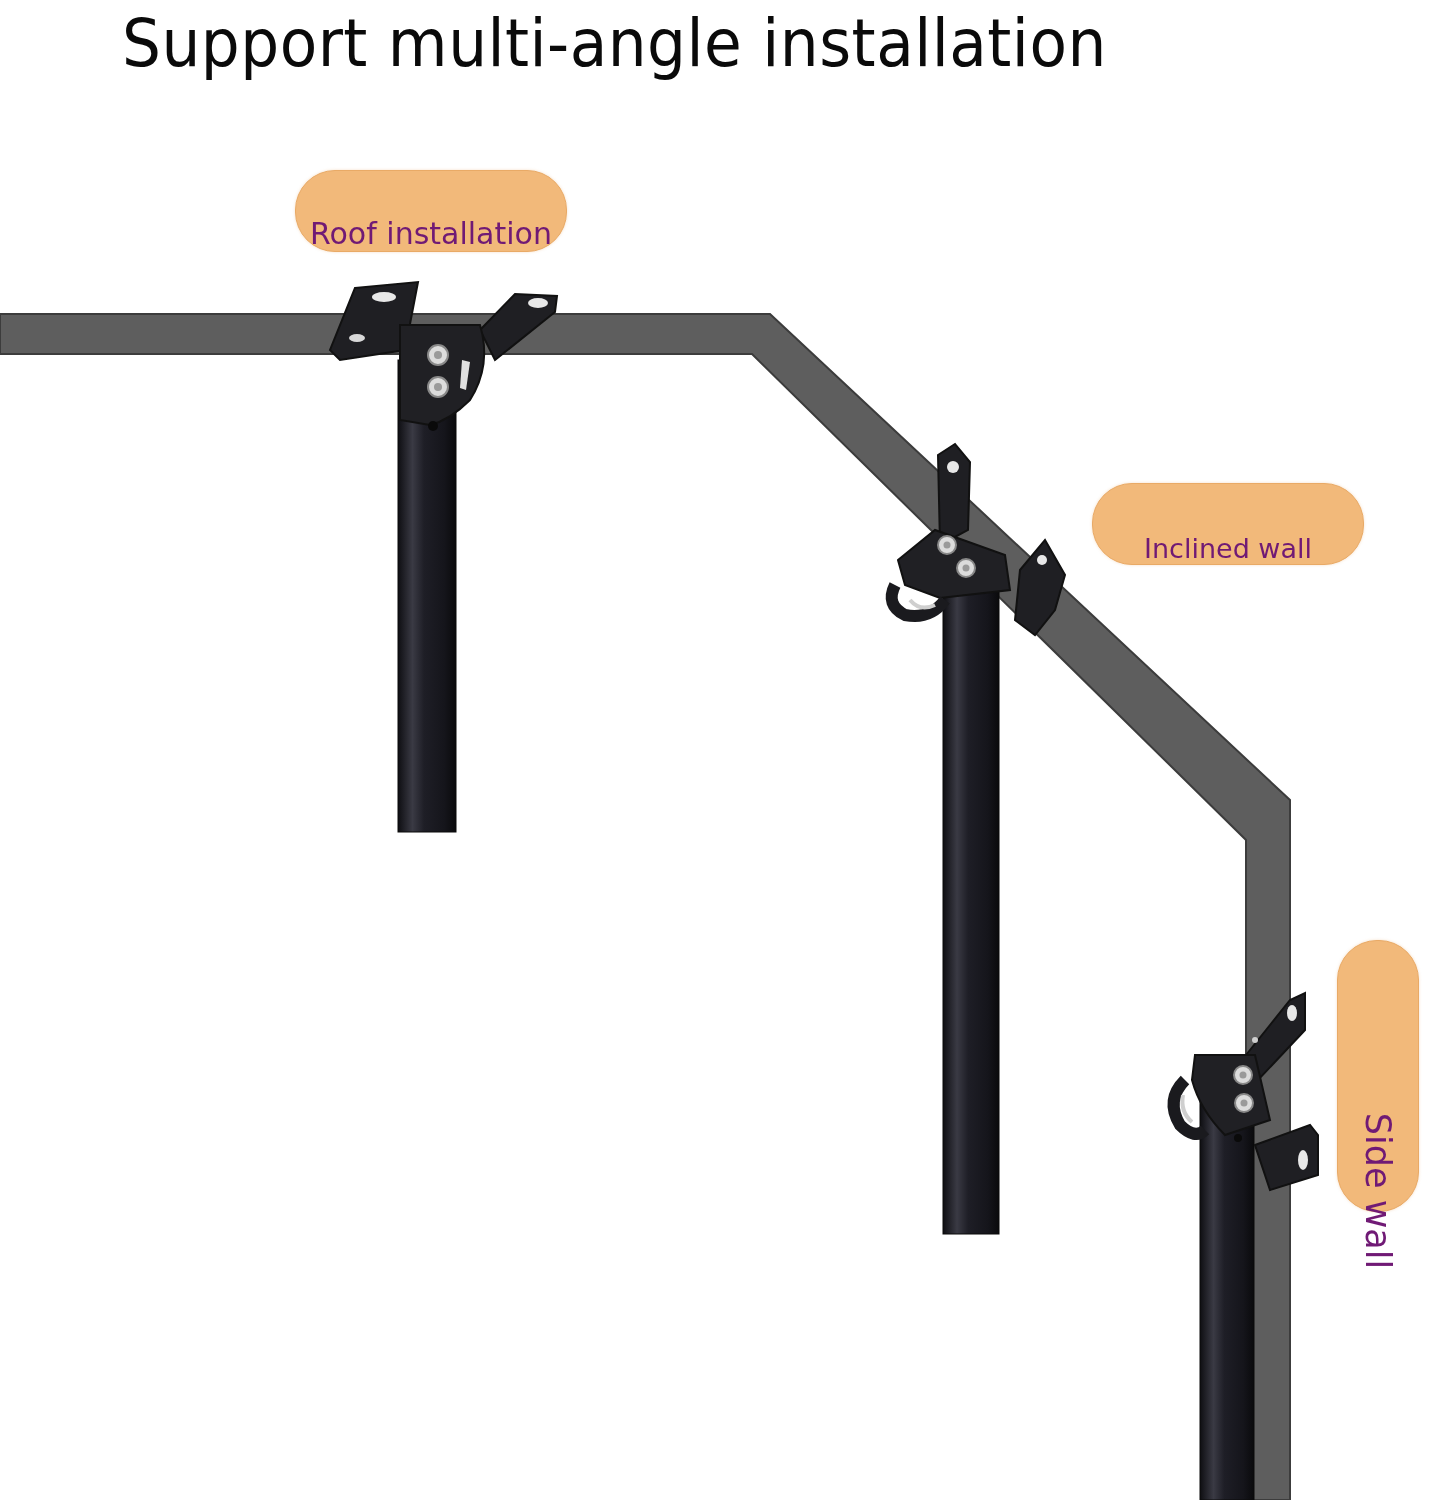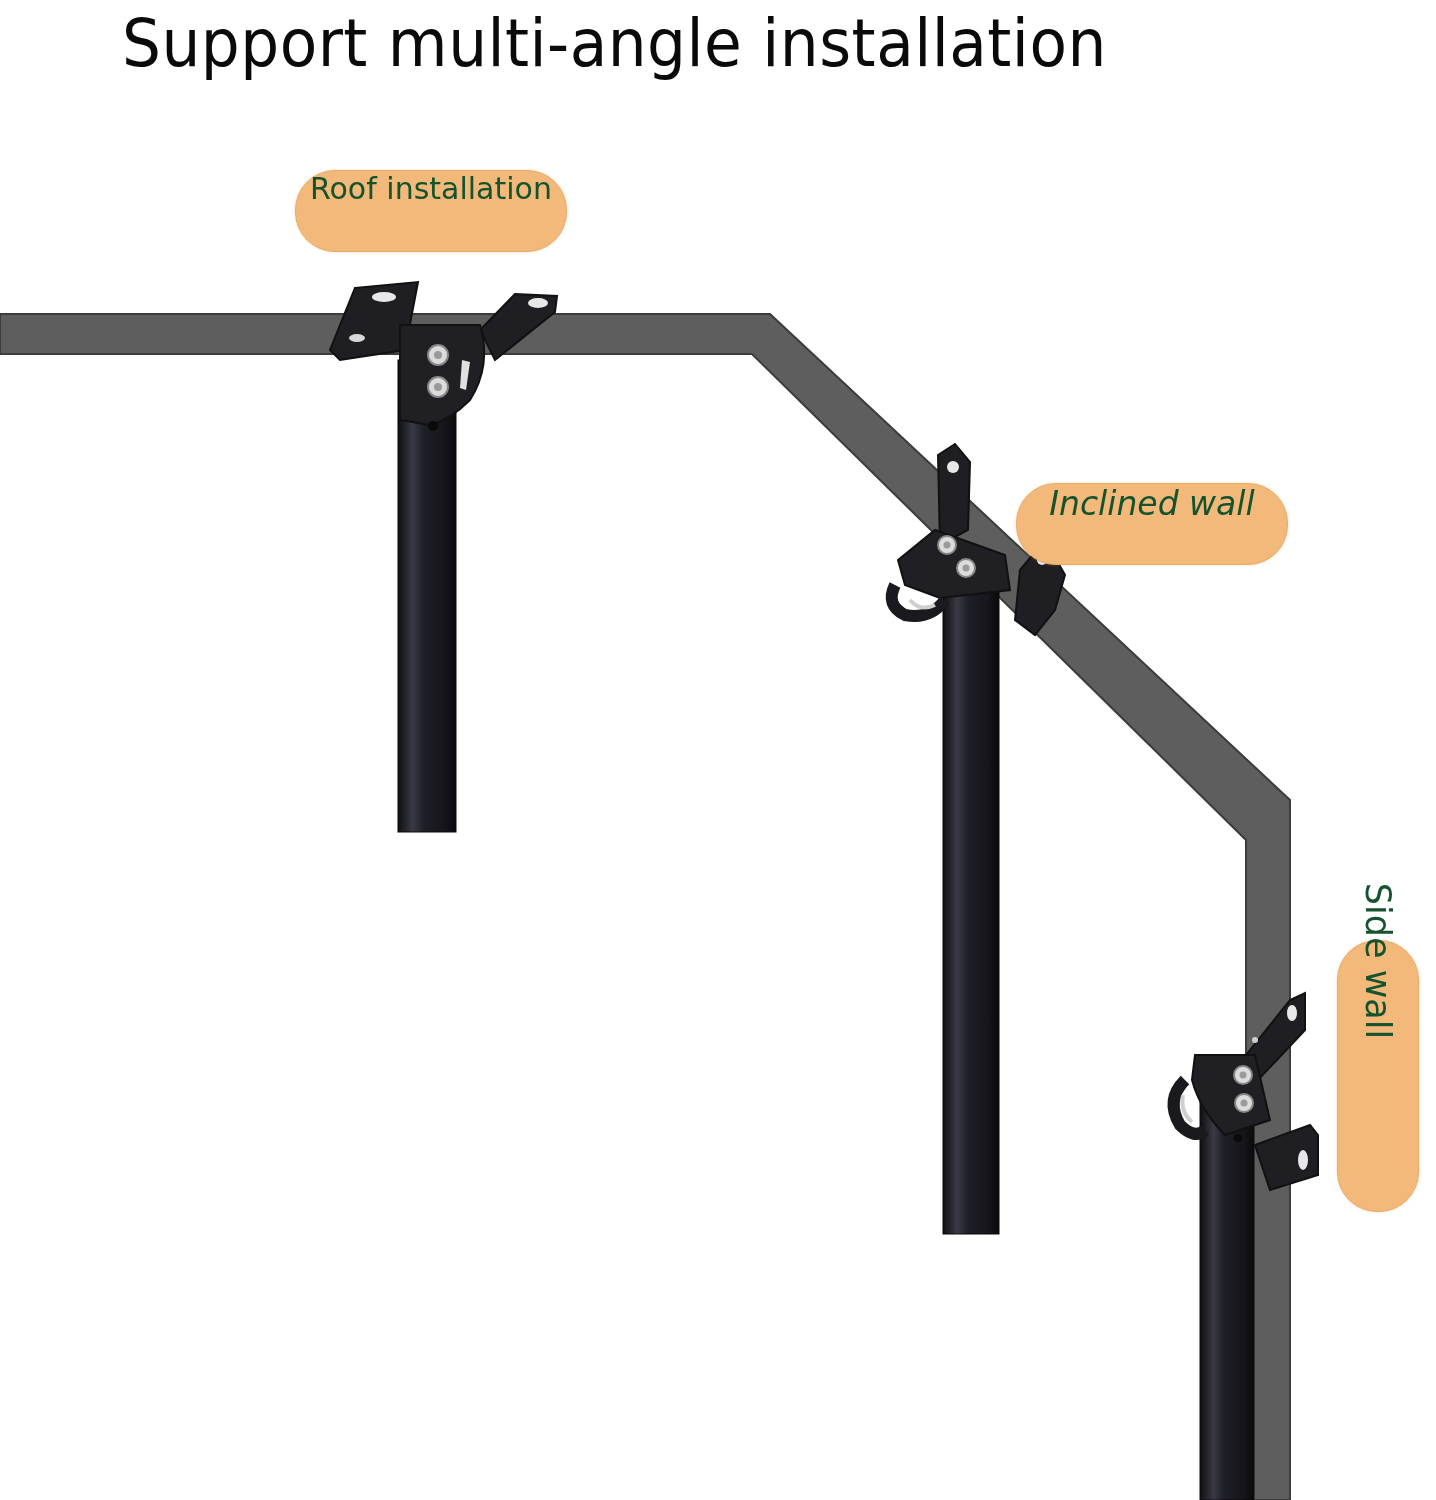--- a/index.html
+++ b/index.html
@@ -5,26 +5,26 @@
     html, body { margin: 0; padding: 0; background: #ffffff; }
     body { width: 1436px; height: 1500px; position: relative; overflow: hidden; font-family: "DejaVu Sans", sans-serif; }
     .title {
       position: absolute; left: 122px; top: 4px; width: 1314px; height: 80px;
       font-family: "DejaVu Sans", sans-serif; font-size: 66px; line-height: 80px;
       color: #0a0a0a; letter-spacing: 0.5px; white-space: nowrap; transform: scaleX(0.93); transform-origin: left center;
     }
     .scene { position: absolute; left: 0; top: 0; width: 1436px; height: 1500px; }
     .pill {
       position: absolute; background: #f2b97a; border: 1.5px solid #e9aa66;
-      border-radius: 40px; color: #14532d; display: flex; align-items: flex-start; justify-content: center;
+      border-radius: 40px; color: #701a75; display: flex; align-items: flex-end; justify-content: center;
       font-family: "DejaVu Sans", sans-serif; white-space: nowrap;
       box-shadow: 0 0 3px rgba(230,160,90,0.35);
     }
     .pill-roof { left: 295px; top: 170px; width: 270px; height: 80px; font-size: 30px; border-radius: 40px; }
-    .pill-incline { left: 1016px; top: 483px; width: 270px; height: 80px; font-size: 33px; border-radius: 40px; font-style: italic; }
+    .pill-incline { left: 1092px; top: 483px; width: 270px; height: 80px; font-size: 27px; border-radius: 40px; }
     .pill-side {
       left: 1337px; top: 940px; width: 80px; height: 270px; border-radius: 40px;
     }
     .pill-side span { display: inline-block; transform: rotate(90deg); font-size: 35px; }
   </style>
 </head>
 <body>
 
 <div class="title">Support multi-angle installation</div>
 

